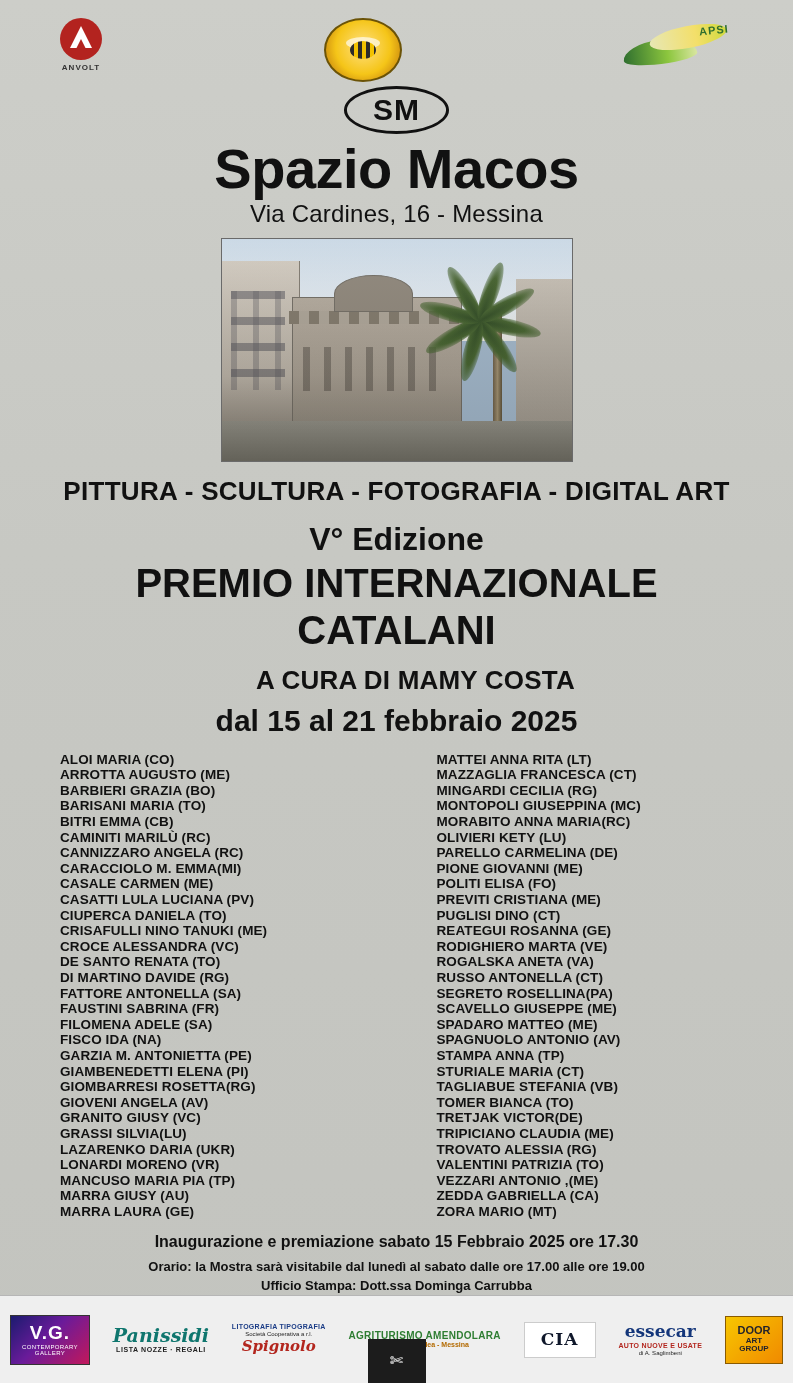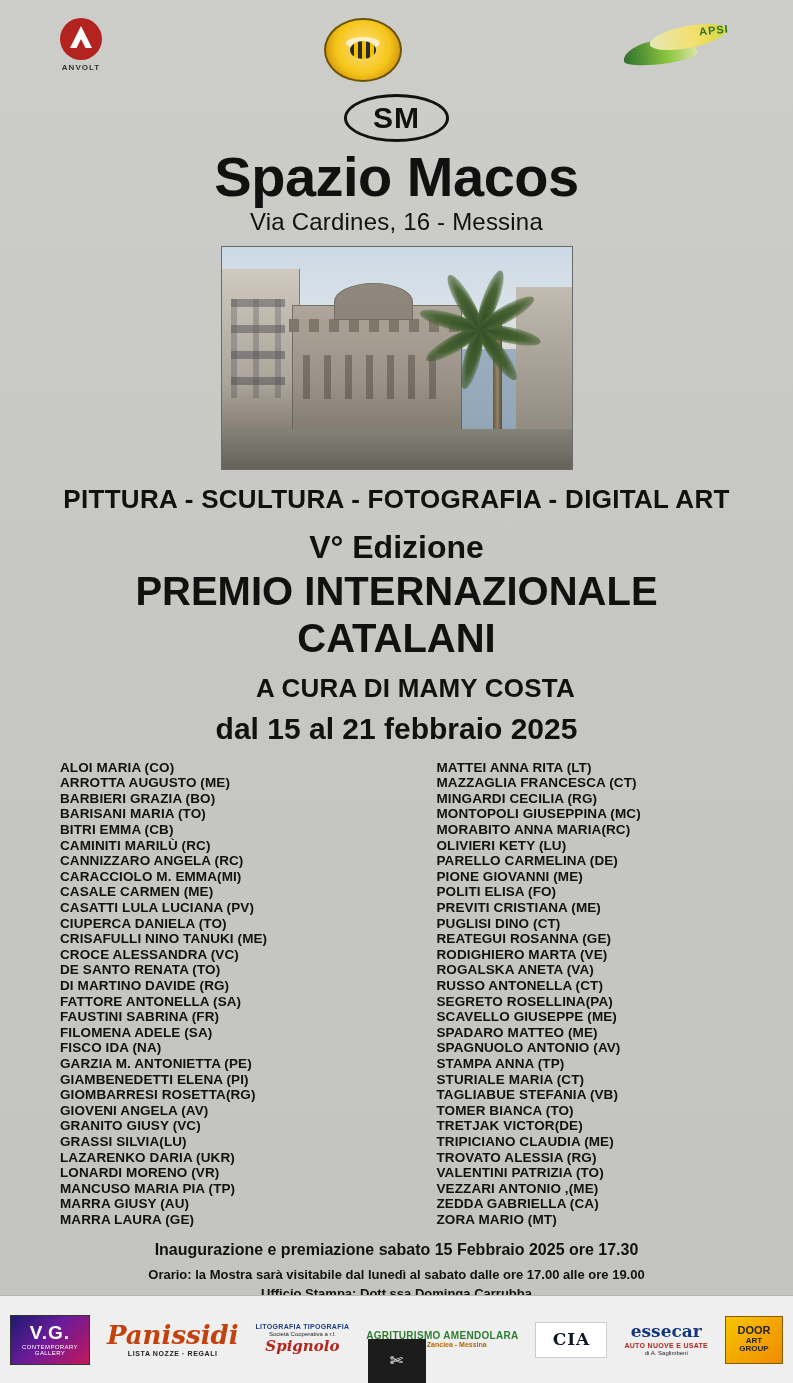--- a/index.html
+++ b/index.html
@@ -122,21 +122,21 @@
     font-size: 11px;
     font-weight: bold;
     color: #2f6f2f;
     letter-spacing: 1px;
     transform: rotate(-6deg);
   }
 
   
   .sm-badge-wrap {
     text-align: center;
-    margin-top: 14px;
+    margin-top: 6px;
     text-decoration: underline;
   }
   .sm-badge {
     display: inline-block;
     border: 3px solid #111;
     border-radius: 50% / 50%;
     padding: 5px 26px;
     font-size: 30px;
     font-weight: bold;
     letter-spacing: 1px;
@@ -339,21 +339,21 @@
   }
   .sp-vg {
     width: 78px; height: 48px;
     background: linear-gradient(135deg, #1b1b6f 0%, #6a1b9a 45%, #c2185b 100%);
     color: #fff;
     border: 1px solid #333;
     display: flex; flex-direction: column; align-items: center; justify-content: center;
   }
   .sp-vg .vg-big { font-size: 19px; font-weight: bold; letter-spacing: 1px; }
   .sp-vg .vg-small { font-size: 6px; letter-spacing: .4px; }
-  .sp-panissidi .p-name { font-family: "DejaVu Serif", serif; font-style: italic; font-size: 26px; color: #c2410c; font-weight: bold; }
+  .sp-panissidi .p-name { font-family: "DejaVu Serif", serif; font-style: italic; font-size: 19px; color: #0f766e; font-weight: bold; }
   .sp-panissidi .p-sub { font-size: 7px; letter-spacing: .6px; color: #222; font-weight: bold; }
   .sp-lito .lt-top { font-size: 7px; font-weight: bold; color: #1b3c86; letter-spacing: .3px; }
   .sp-lito .lt-mid { font-size: 6px; color: #222; }
   .sp-lito .lt-big { font-size: 15px; font-weight: bold; color: #b3261e; font-family: "DejaVu Serif", serif; font-style: italic; }
   .sp-agri .ag-top { font-size: 10px; font-weight: bold; color: #2e7d32; letter-spacing: .3px; }
   .sp-agri .ag-sub { font-size: 7px; color: #b36a00; font-weight: bold; }
   .sp-cia .cia-box {
     width: 70px; height: 34px;
     background: #fff;
     border: 1px solid #ccc;

